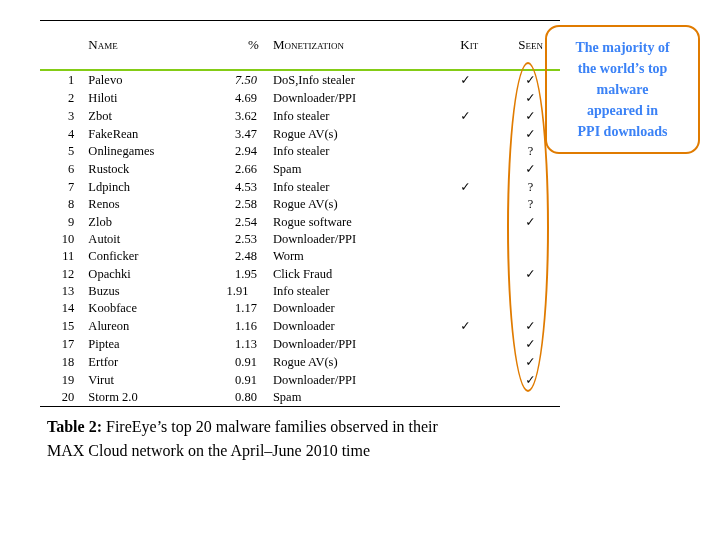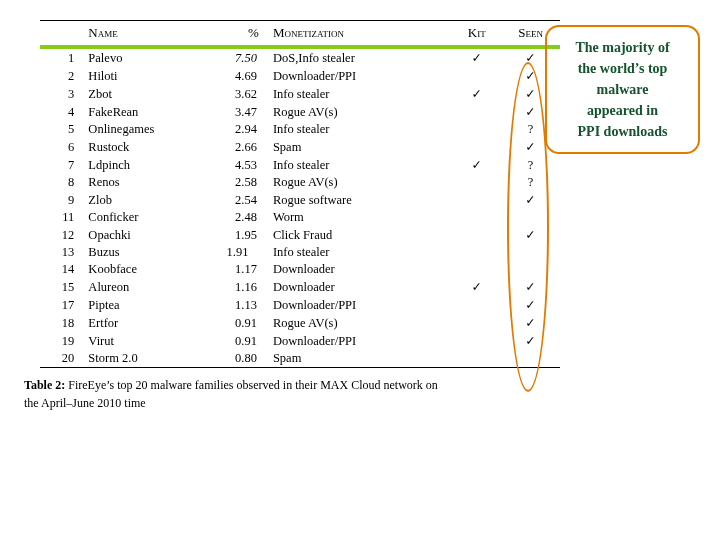--- a/index.html
+++ b/index.html
@@ -21,23 +21,23 @@
     }
     table {
       border-collapse: collapse;
       width: 520px;
       margin-left: 20px;
     }
     table thead tr th {
       font-variant: small-caps;
       font-weight: normal;
       text-align: left;
-      padding: 4px 8px;
+      padding: 16px 8px;
       border-top: 1.5px solid #000;
-      border-bottom: 4px solid #84cc16;
+      border-bottom: 2px solid #84cc16;
       font-size: 13px;
       margin-top: 16px;
     }
     table thead tr th.num-col {
       text-align: right;
       padding-right: 6px;
     }
     table tbody tr td {
       padding: 1px 8px;
       vertical-align: middle;
@@ -48,46 +48,46 @@
     }
     table thead tr th:first-child,
     table tbody tr td:first-child {
       text-align: right;
       padding-right: 6px;
       width: 28px;
     }
     .col-name { width: 90px; }
     .col-pct { width: 38px; text-align: right; padding-right: 8px; }
     .col-mon { width: 130px; }
-    .col-kit { width: 28px; text-align: center; }
+    .col-kit { width: 28px; text-align: left; }
     .col-seen { width: 28px; text-align: center; }
 
     .caption {
       margin-top: 8px;
-      margin-left: 4px;
-      font-size: 12px;
+      margin-left: 27px;
+      font-size: 16px;
       width: 420px;
       line-height: 1.5;
     }
     .caption span.label {
       font-weight: bold;
     }
 
     .callout-box {
       position: absolute;
       top: 5px;
       right: 0px;
       width: 155px;
       border: 2.5px solid #e07b00;
       border-radius: 14px;
       padding: 10px 12px;
       text-align: center;
       font-size: 14px;
       font-weight: bold;
-      color: #14532d;
+      color: #3b82f6;
       line-height: 1.5;
     }
 
     .oval-annotation {
       position: absolute;
       top: 42px;
       left: 487px;
       width: 42px;
       height: 330px;
       border: 2.5px solid #e07b00;
@@ -177,20 +177,28 @@
         </tr>
         <tr>
           <td>9</td>
           <td class="col-name">Zlob</td>
           <td class="col-pct" style="text-align: right;">2.54</td>
           <td class="col-mon">Rogue software</td>
           <td class="col-kit"></td>
           <td class="col-seen">✓</td>
         </tr>
         <tr>
+          <td>10</td>
+          <td class="col-name">Autoit</td>
+          <td class="col-pct" style="text-align: right;">2.53</td>
+          <td class="col-mon">Downloader/PPI</td>
+          <td class="col-kit"></td>
+          <td class="col-seen"></td>
+        </tr>
+        <tr>
           <td>11</td>
           <td class="col-name">Conficker</td>
           <td class="col-pct" style="text-align: right;">2.48</td>
           <td class="col-mon">Worm</td>
           <td class="col-kit"></td>
           <td class="col-seen"></td>
         </tr>
         <tr>
           <td>12</td>
           <td class="col-name">Opachki</td>

